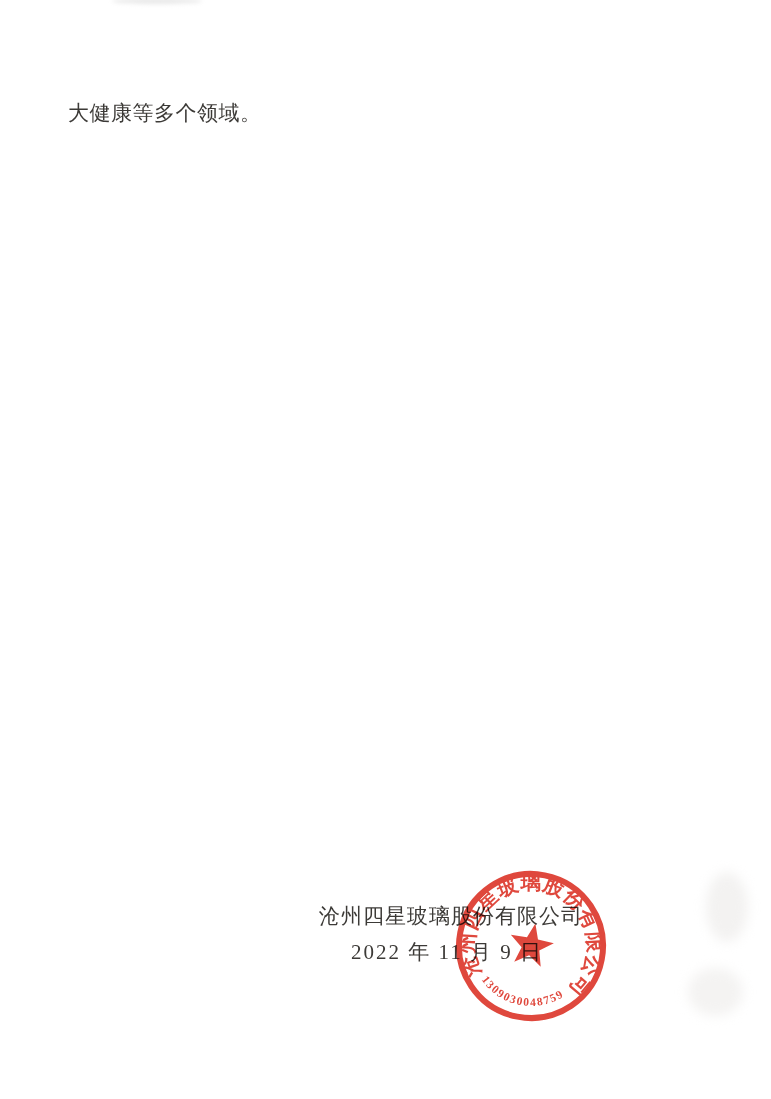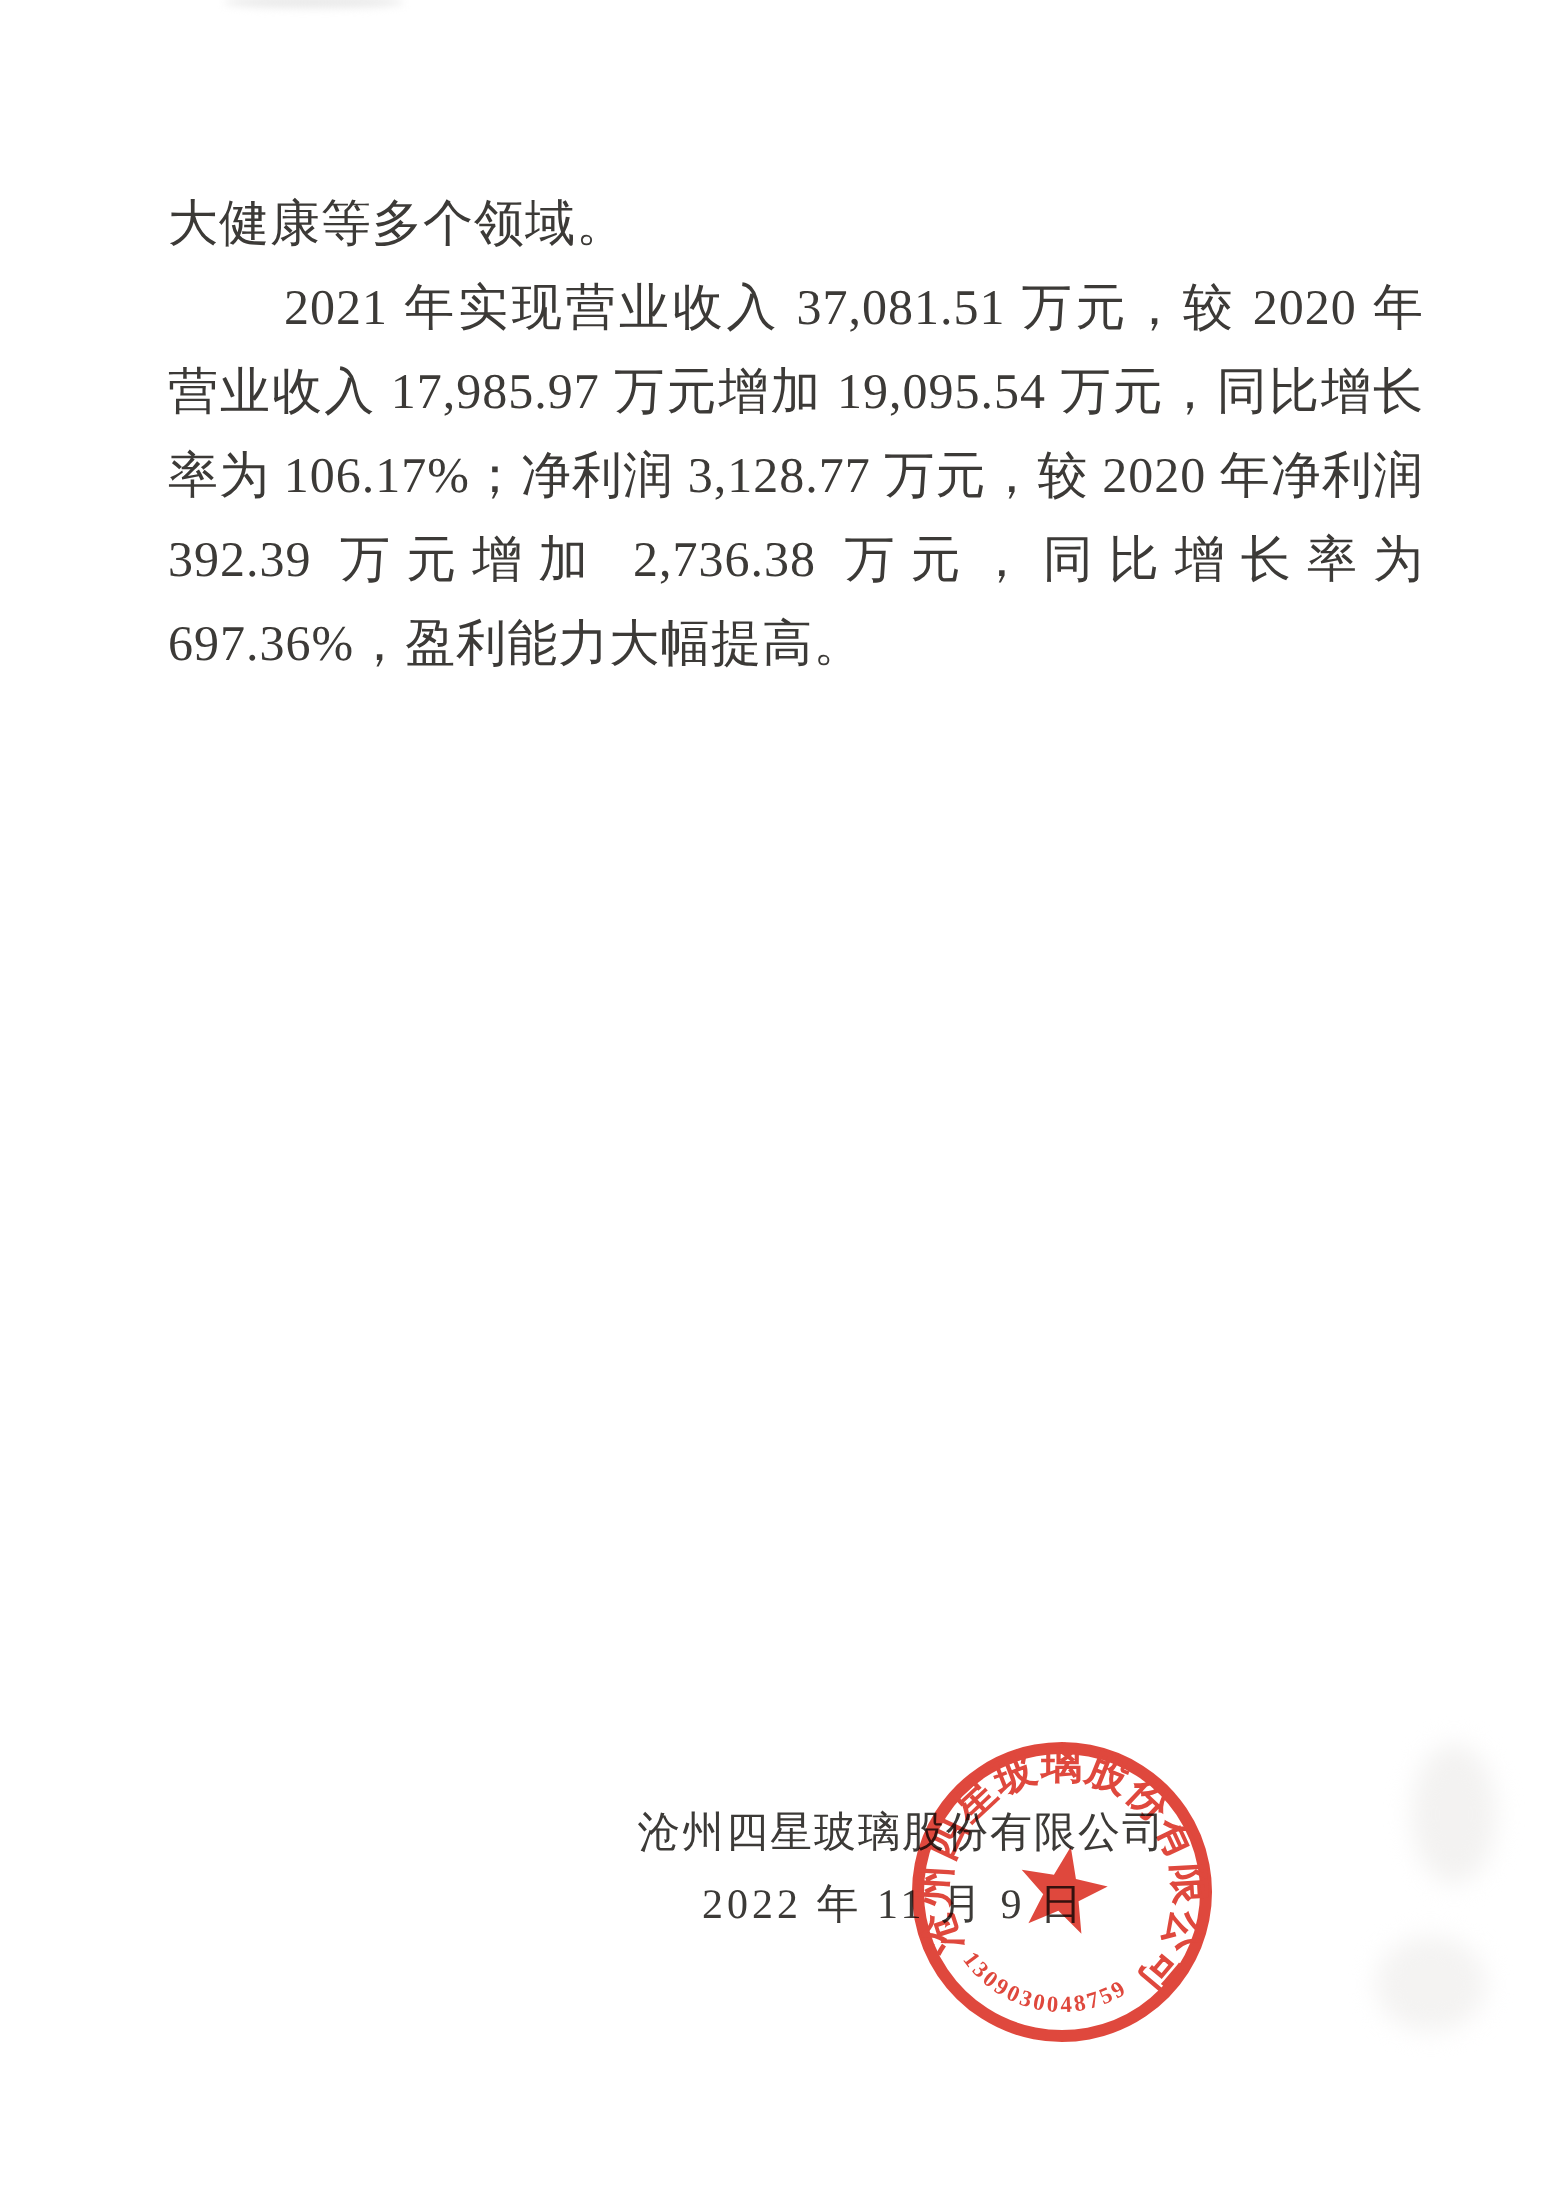--- a/index.html
+++ b/index.html
@@ -20,24 +20,24 @@
     color: var(--ink);
   }
   
   .smudge { position: absolute; pointer-events: none; }
   .smudge-top    { left: 112px; top: -2px;  width: 90px; height: 6px;  background: #e9e9e9; border-radius: 50%; filter: blur(2px); }
   .smudge-right1 { left: 706px; top: 872px; width: 42px; height: 70px; background: #f3f2f1; border-radius: 50%; filter: blur(6px); }
   .smudge-right2 { left: 688px; top: 968px; width: 55px; height: 48px; background: #f4f3f2; border-radius: 50%; filter: blur(6px); }
 
   .body-text {
     position: absolute;
-    left: 84px;
+    left: 68px;
     right: 59px;
     top: 92px;
-    font-size: 25px;
+    font-size: 21px;
     line-height: 42px;
     text-align: justify;
     letter-spacing: 0.5px;
   }
   .para { text-indent: 58px; }
   .para.no-indent { text-indent: 0; }
 
   .signature-company {
     position: absolute;
     top: 902px;
@@ -75,21 +75,20 @@
 <body>
 
 <div class="page">
 
   <div class="smudge smudge-top"></div>
   <div class="smudge smudge-right1"></div>
   <div class="smudge smudge-right2"></div>
 
   <div class="body-text">
     <p class="para no-indent">大健康等多个领域。</p>
-    <p class="para">2021 年实现营业收入 37,081.51 万元，较 2020 年营业收入 17,985.97 万元增加 19,095.54 万元，同比增长率为 106.17%；净利润 3,128.77 万元，较 2020 年净利润 392.39 万元增加 2,736.38 万元，同比增长率为 697.36%，盈利能力大幅提高。</p>
   </div>
 
   <div class="signature-company">沧州四星玻璃股份有限公司</div>
   <div class="signature-date">2022 年 11 月 9 日</div>
 
   <svg class="seal" viewBox="-85 -85 170 170">
     <defs>
       <path id="sealTopArc" d="M -49.4 28.5 A 57 57 0 1 1 49.4 28.5" fill="none"></path>
       <path id="sealBottomArc" d="M -56.4 20.5 A 60 60 0 0 0 56.4 20.5" fill="none"></path>
     </defs>

